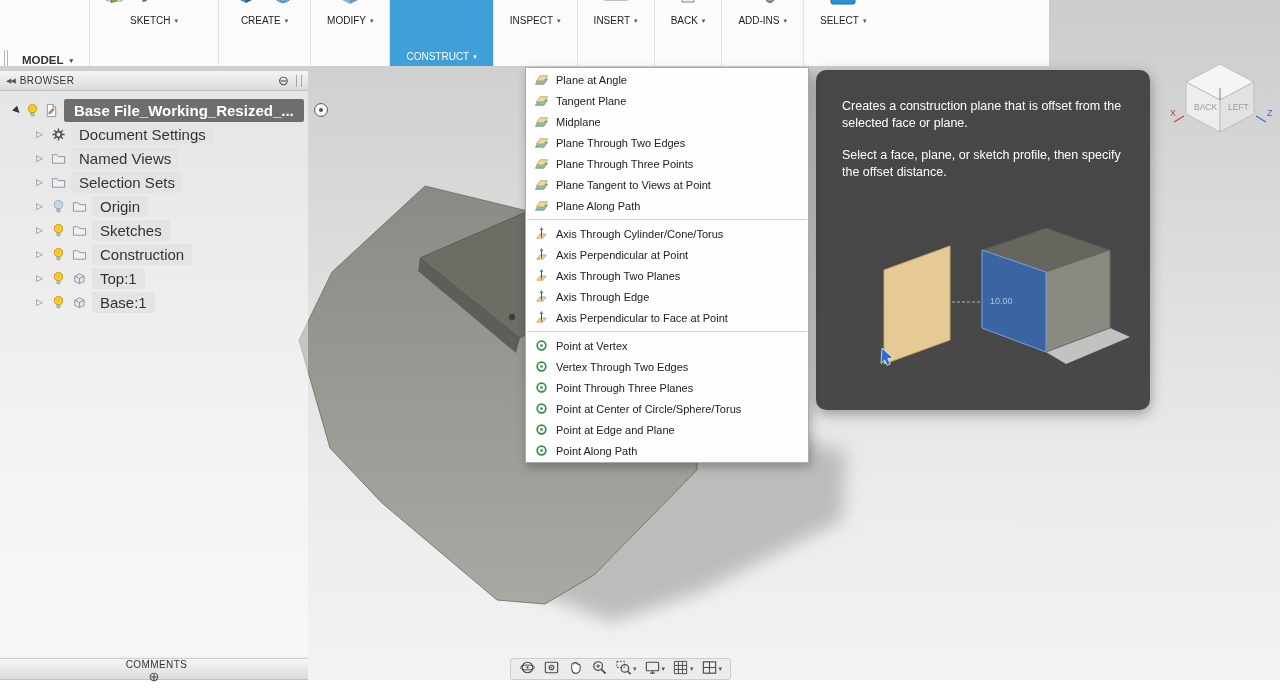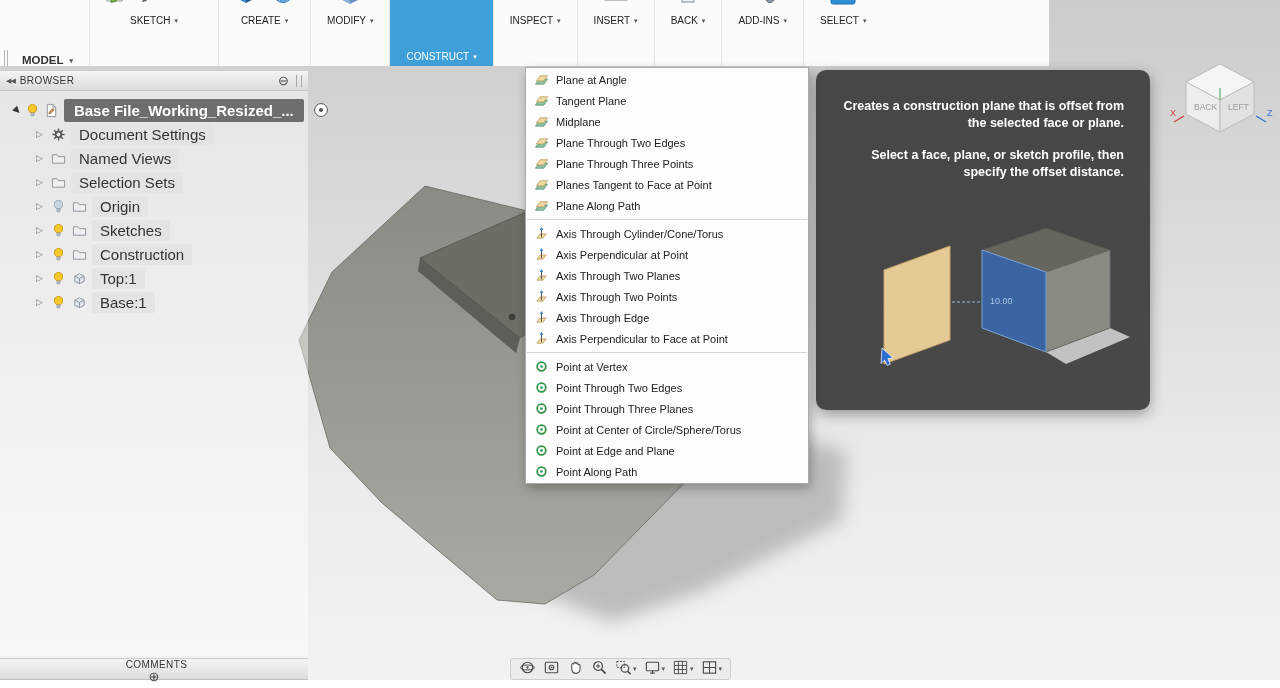--- a/index.html
+++ b/index.html
@@ -64,21 +64,21 @@
     padding:0 6px 0 7px; font-size:11px; color:#222; white-space:nowrap; }
   .menu-item.hl { background:#e2e2e2; border:1px solid #c0c0c0; height:22px; }
   .menu-ic { display:grid; place-items:center; width:16px; }
   .menu-more { margin-left:auto; color:#555; font-size:12px; padding:0 3px; }
   .menu-divider { height:1px; background:#d4d4d4; margin:3px 1px; }
 
   
   #tooltip { position:absolute; left:816px; top:70px; width:334px; height:340px;
     background:rgba(62,62,62,0.94); border-radius:10px; z-index:35;
     box-shadow:0 4px 14px rgba(0,0,0,0.35); padding:28px 26px 0; color:#fff; }
-  #tooltip p { font-size:12.5px; font-weight:bold; line-height:1.35; margin-bottom:15px;text-align:right; }
+  #tooltip p { font-size:12.5px; font-weight:normal; line-height:1.35; margin-bottom:15px; }
   #tooltip-illustration { position:absolute; left:16px; bottom:8px; }
 
   
   #comments-bar { position:absolute; left:0; top:658px; width:308px; height:22px; z-index:12; }
   #comments-bar .panel-bar { height:22px;flex-direction:column; }
 
   
   #navbar { position:absolute; left:510px; top:658px; height:22px; z-index:12;
     background:rgba(235,235,235,0.95); border:1px solid #cdcdcd; border-radius:3px;
     display:flex; align-items:center; padding:0 5px; gap:1px; }
@@ -481,21 +481,21 @@
         </span>
         <span>Plane Through Three Points</span>
       </div>
       <div class="menu-item">
         <span class="menu-ic">
           <svg width="15" height="15" viewBox="0 0 16 16">
             <path d="M1.5 13 l4-5.5 h9 l-4 5.5z" fill="#8cc3a4" stroke="#4e8767" stroke-width="0.7"></path>
             <path d="M2.5 9.5 l4-5.5 h8 l-4 5.5z" fill="#eed9a4" stroke="#b08d45" stroke-width="0.7"></path>
           </svg>
         </span>
-        <span>Planes Tangent to Face at Point</span>
+        <span>Plane Tangent to Views at Point</span>
       </div>
       <div class="menu-item">
         <span class="menu-ic">
           <svg width="15" height="15" viewBox="0 0 16 16">
             <path d="M1.5 13 l4-5.5 h9 l-4 5.5z" fill="#8cc3a4" stroke="#4e8767" stroke-width="0.7"></path>
             <path d="M2.5 9.5 l4-5.5 h8 l-4 5.5z" fill="#eed9a4" stroke="#b08d45" stroke-width="0.7"></path>
           </svg>
         </span>
         <span>Plane Along Path</span>
       </div>
@@ -531,60 +531,50 @@
         <span>Axis Through Two Planes</span>
       </div>
       <div class="menu-item">
         <span class="menu-ic">
           <svg width="15" height="15" viewBox="0 0 16 16">
             <path d="M3 13 l3.5-4.5 h6.5 l-3.5 4.5z" fill="#eed9a4" stroke="#b08d45" stroke-width="0.7"></path>
             <line x1="8" y1="2.5" x2="8" y2="12" stroke="#555" stroke-width="1.1"></line>
             <path d="M8 1 l2 3.2 h-4z" fill="#3d85c6"></path>
           </svg>
         </span>
-        <span>Axis Through Two Points</span>
+        <span>Axis Through Edge</span>
       </div>
       <div class="menu-item">
         <span class="menu-ic">
           <svg width="15" height="15" viewBox="0 0 16 16">
             <path d="M3 13 l3.5-4.5 h6.5 l-3.5 4.5z" fill="#eed9a4" stroke="#b08d45" stroke-width="0.7"></path>
             <line x1="8" y1="2.5" x2="8" y2="12" stroke="#555" stroke-width="1.1"></line>
             <path d="M8 1 l2 3.2 h-4z" fill="#3d85c6"></path>
           </svg>
         </span>
-        <span>Axis Through Edge</span>
-      </div>
-      <div class="menu-item">
-        <span class="menu-ic">
-          <svg width="15" height="15" viewBox="0 0 16 16">
-            <path d="M3 13 l3.5-4.5 h6.5 l-3.5 4.5z" fill="#eed9a4" stroke="#b08d45" stroke-width="0.7"></path>
-            <line x1="8" y1="2.5" x2="8" y2="12" stroke="#555" stroke-width="1.1"></line>
-            <path d="M8 1 l2 3.2 h-4z" fill="#3d85c6"></path>
-          </svg>
-        </span>
         <span>Axis Perpendicular to Face at Point</span>
       </div>
       <div class="menu-divider"></div>
       <div class="menu-item">
         <span class="menu-ic">
           <svg width="15" height="15" viewBox="0 0 16 16">
             <circle cx="8" cy="8" r="4.6" fill="none" stroke="#2f9246" stroke-width="1.8"></circle>
             <circle cx="8" cy="8" r="1.4" fill="#2f9246"></circle>
           </svg>
         </span>
         <span>Point at Vertex</span>
       </div>
       <div class="menu-item">
         <span class="menu-ic">
           <svg width="15" height="15" viewBox="0 0 16 16">
             <circle cx="8" cy="8" r="4.6" fill="none" stroke="#2f9246" stroke-width="1.8"></circle>
             <circle cx="8" cy="8" r="1.4" fill="#2f9246"></circle>
           </svg>
         </span>
-        <span>Point Through Two Edges</span>
+        <span>Vertex Through Two Edges</span>
       </div>
       <div class="menu-item">
         <span class="menu-ic">
           <svg width="15" height="15" viewBox="0 0 16 16">
             <circle cx="8" cy="8" r="4.6" fill="none" stroke="#2f9246" stroke-width="1.8"></circle>
             <circle cx="8" cy="8" r="1.4" fill="#2f9246"></circle>
           </svg>
         </span>
         <span>Point Through Three Planes</span>
       </div>

